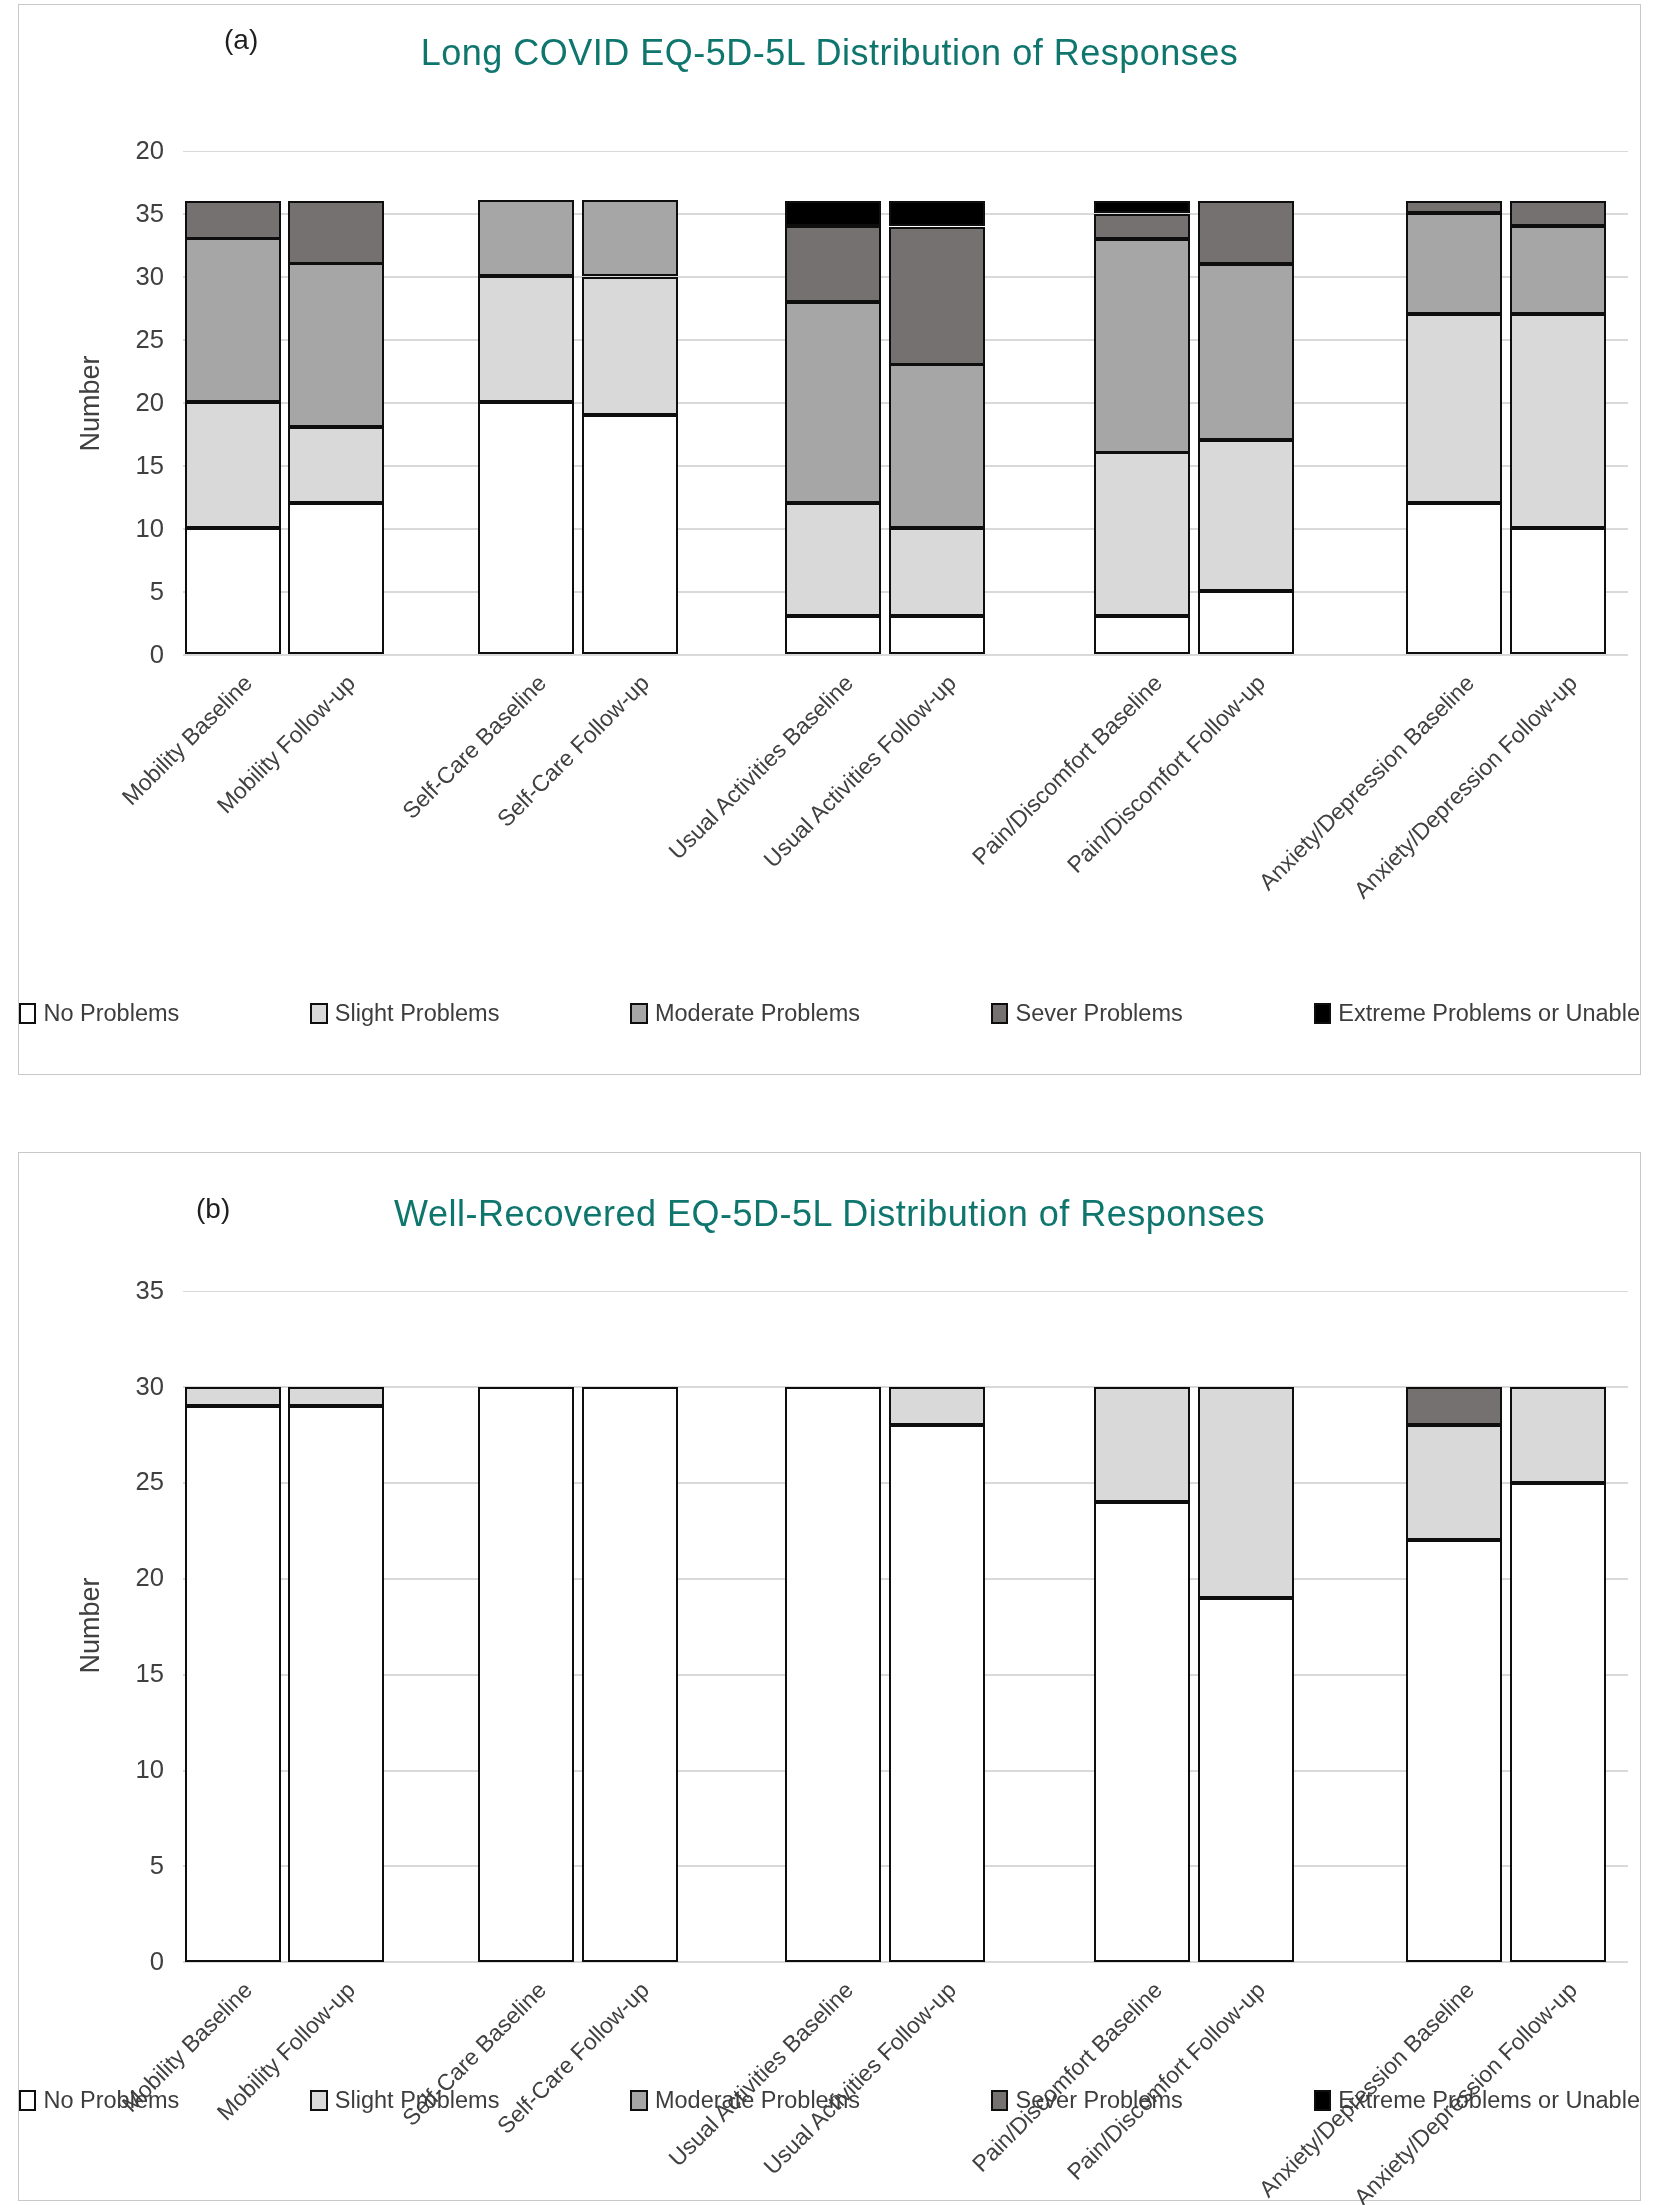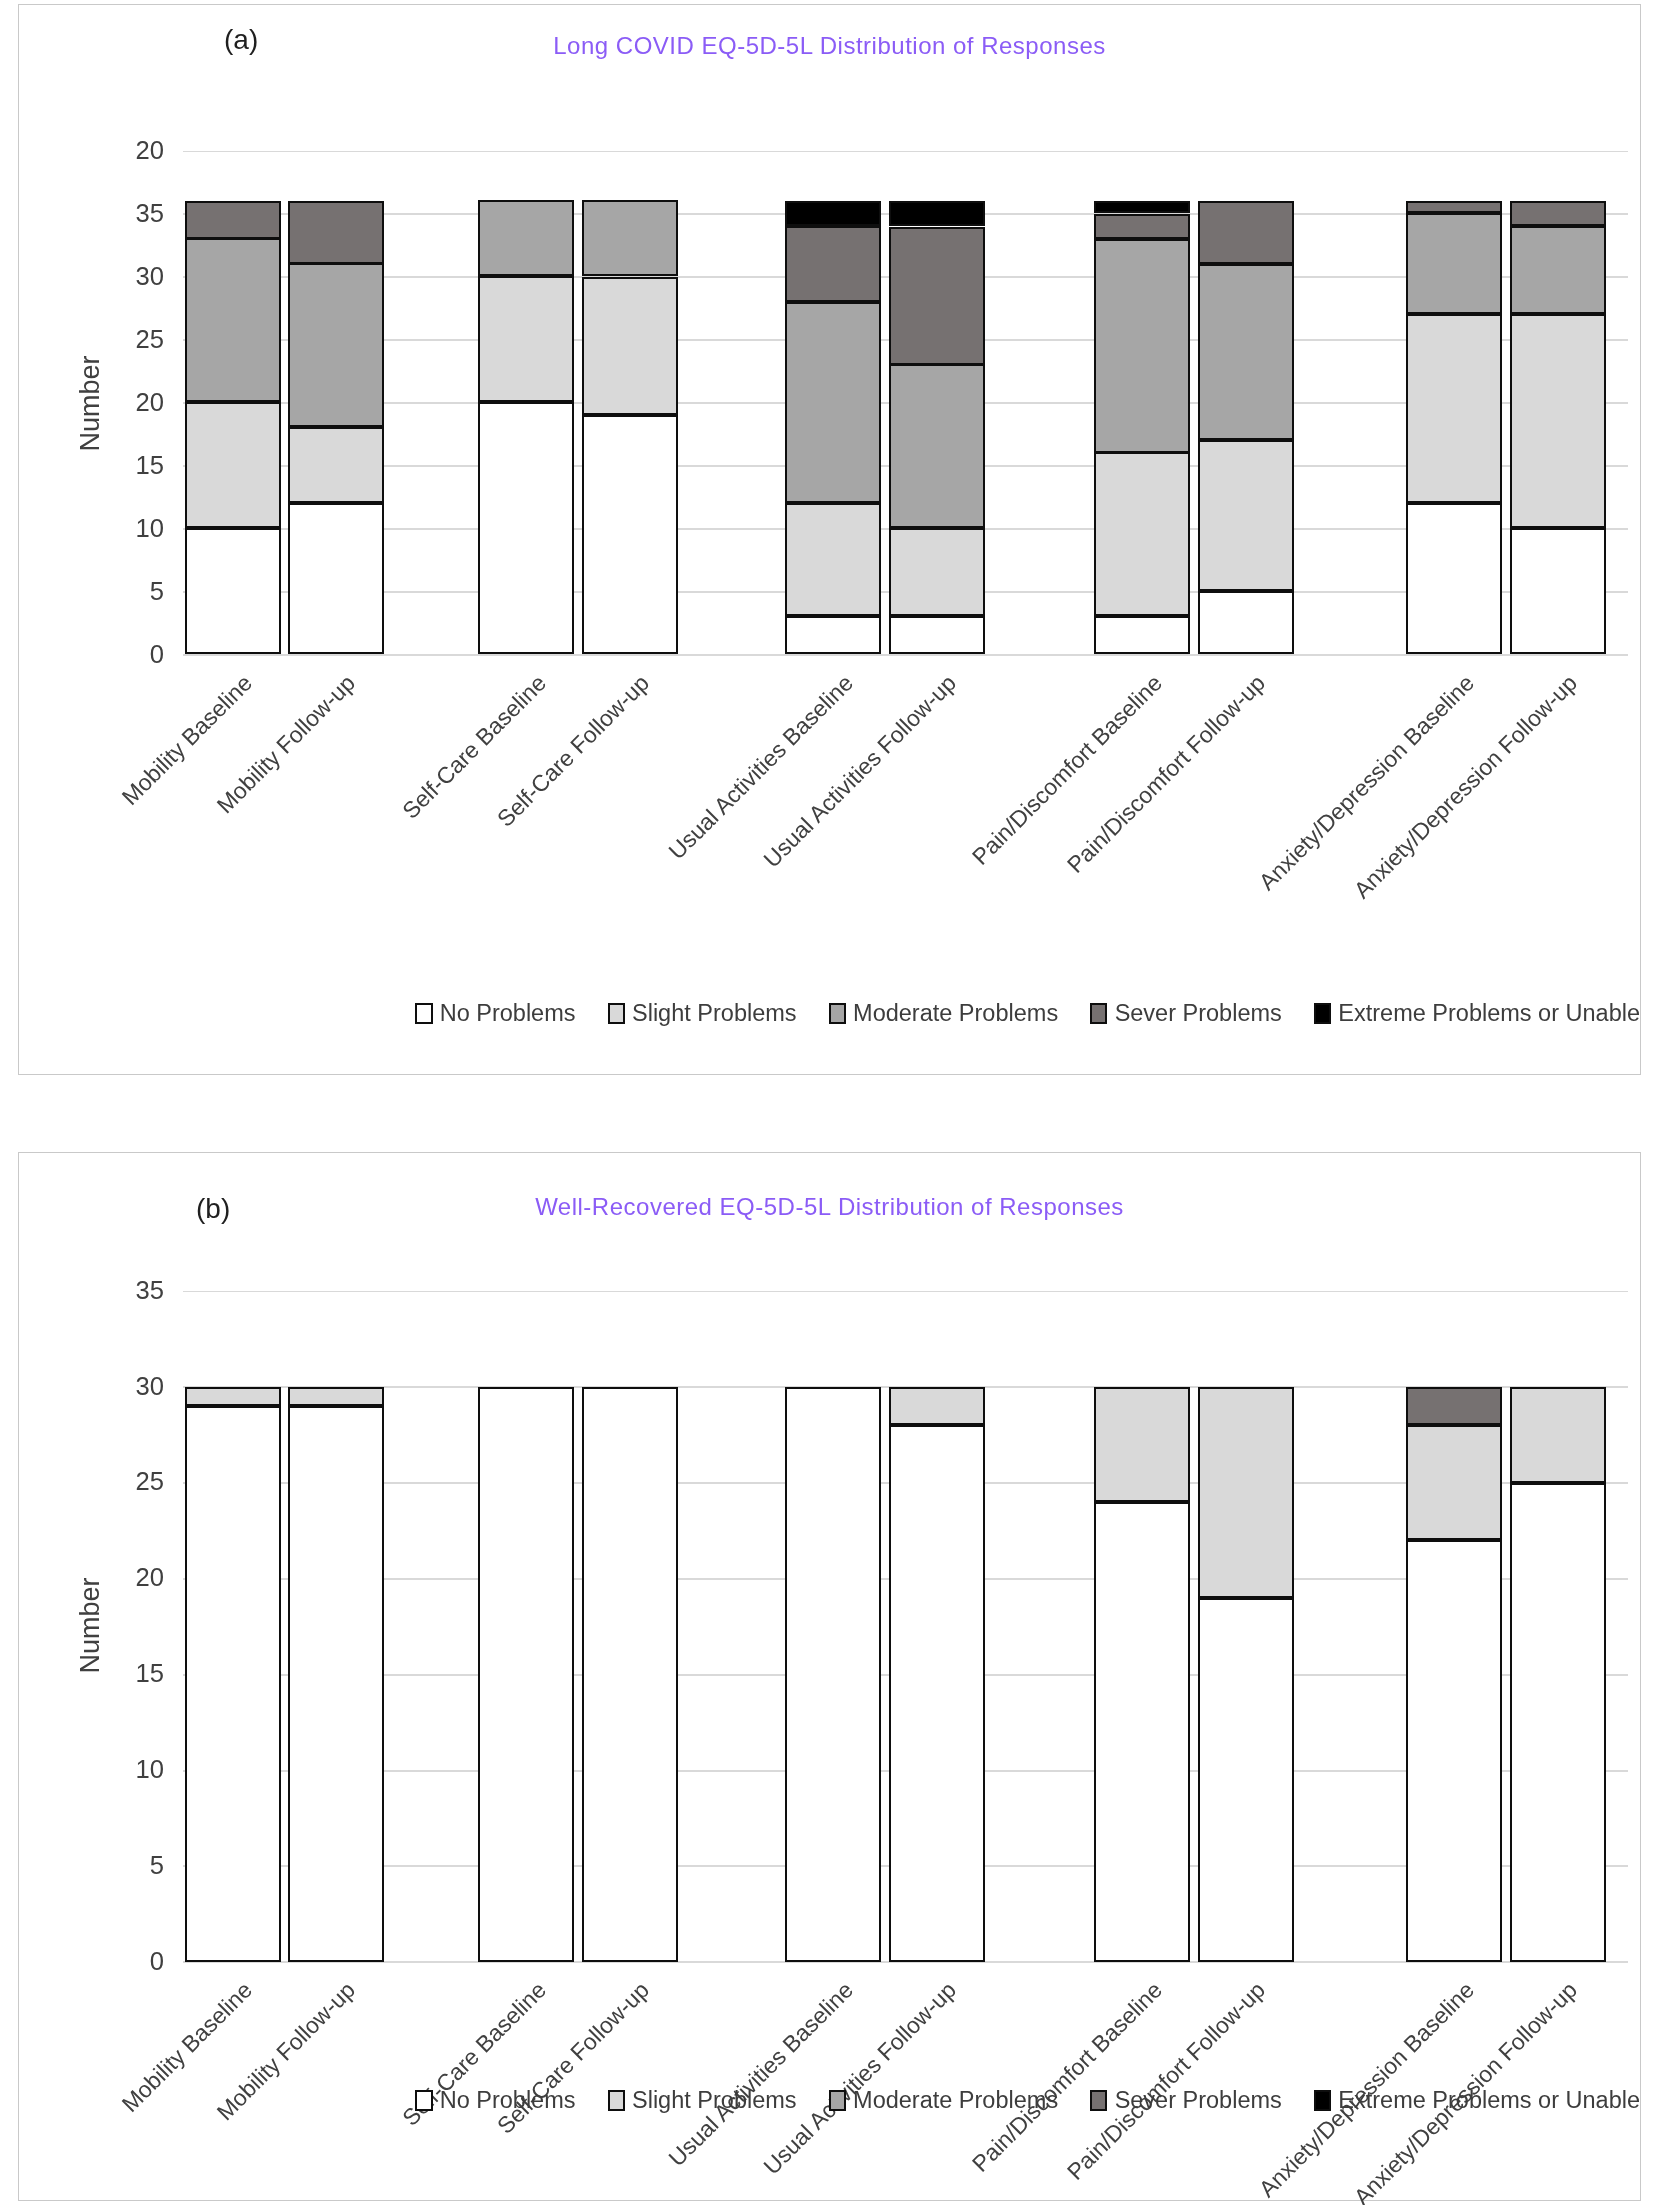--- a/index.html
+++ b/index.html
@@ -4,34 +4,34 @@
 <style>
   html,body{margin:0;padding:0;background:#ffffff;}
   body{width:1658px;height:2205px;font-family:"Liberation Sans",sans-serif;position:relative;}
   .page{position:absolute;left:0;top:0;width:1658px;height:2205px;background:#ffffff;}
   .panel{position:absolute;left:18px;width:1621px;background:#ffffff;border:1px solid #c9c9c9;}
   #panel-0{top:4.1px;height:1069px;}
   #panel-1{top:1152px;height:1047px;}
   .title-row{position:absolute;left:0;width:100%;text-align:center;}
   #panel-0 .title-row{top:27px;}
   #panel-1 .title-row{top:40px;}
-  .chart-title{font-size:24px;color:#8b5cf6;letter-spacing:0.5px;}
+  .chart-title{font-size:36px;color:#0f766e;letter-spacing:0.5px;}
   .panel-letter{position:absolute;font-size:28px;color:#1f1f1f;}
   #panel-0 .panel-letter{left:205px;top:19.4px;}
   #panel-1 .panel-letter{left:177px;top:40px;}
   .ylabel{position:absolute;width:133px;height:31px;line-height:31px;text-align:center;
           font-size:27px;color:#404040;transform:rotate(-90deg);}
   .plot{position:absolute;}
   .gridline{position:absolute;left:0;width:100%;height:1.5px;background:#d9d9d9;z-index:1;}
   .bar-seg{position:absolute;box-sizing:border-box;border:2.6px solid #0e0e0e;z-index:2;}
   .ytick{position:absolute;width:67px;height:31px;line-height:31px;text-align:right;
          font-size:25.6px;color:#404040;}
   .xlabel{position:absolute;width:420px;height:29px;line-height:29px;text-align:right;
           font-size:23px;color:#404040;transform-origin:100% 0;transform:rotate(-45deg);}
-  .legend{position:absolute;left:0;width:100%;display:flex;justify-content:flex-end;
+  .legend{position:absolute;left:0;width:100%;display:flex;justify-content:space-between;
           align-items:center;gap:32px;}
   .legend-item{display:flex;align-items:center;gap:7.2px;}
   .legend-swatch{display:inline-block;width:13.3px;height:17.4px;border:2.6px solid #0e0e0e;}
   .legend-label{font-size:23.5px;color:#3d3d3d;white-space:nowrap;}
 </style>
 </head>
 <body>
 
 <div class="page">
 

